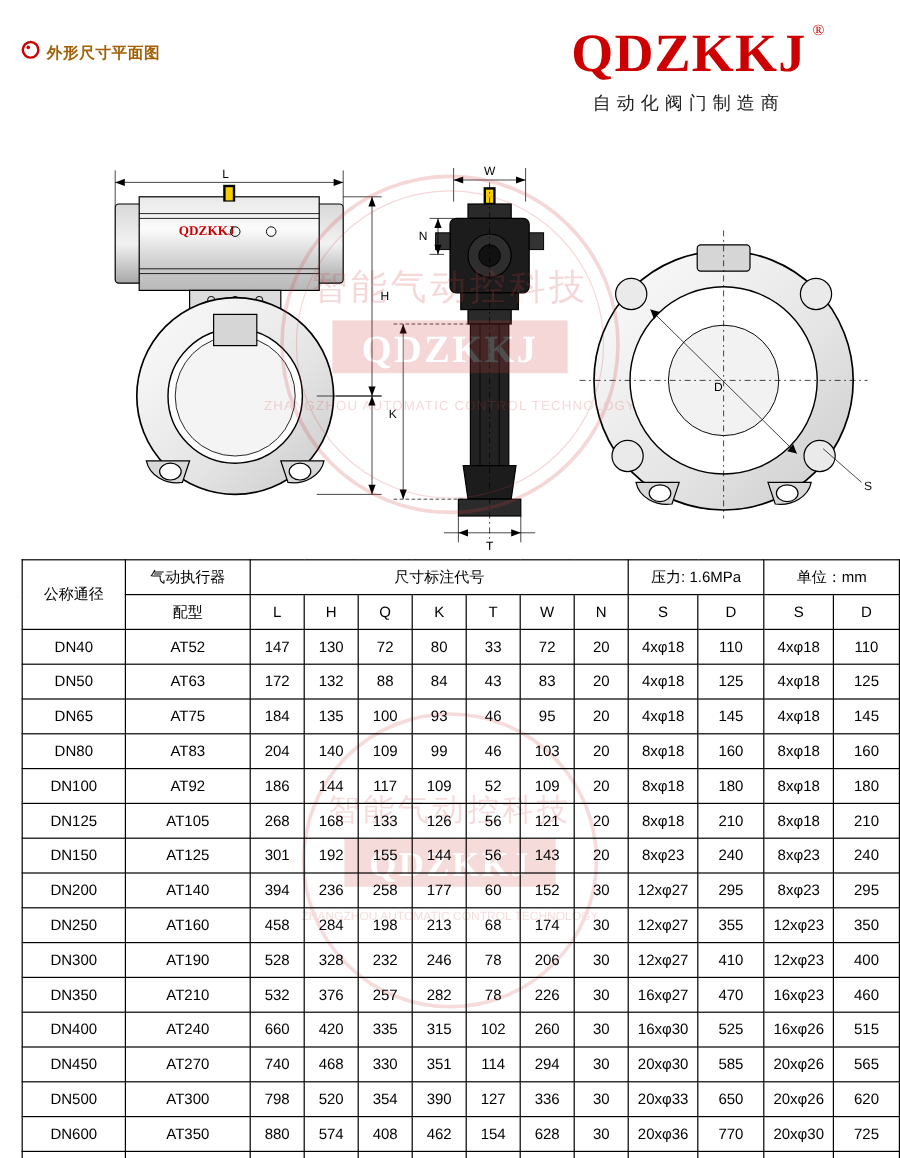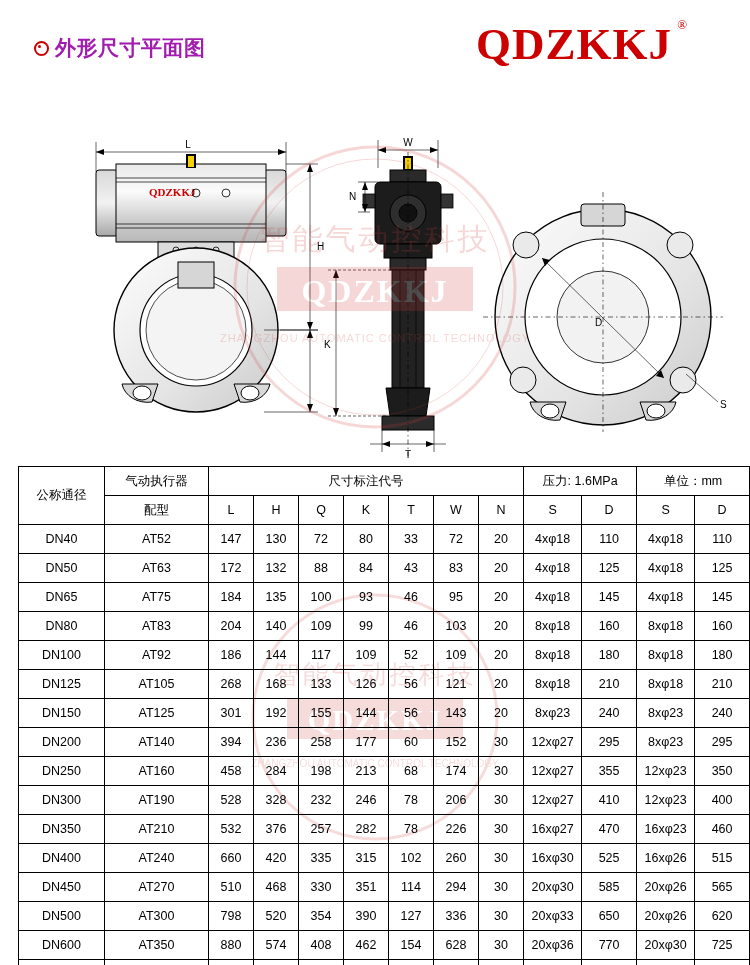--- a/index.html
+++ b/index.html
@@ -23,25 +23,25 @@
     padding: 0 18px;
   }
 
   
   .header {
     position: relative;
     height: 110px;
   }
   .section-title {
     position: absolute;
-    left: 16px;
+    left: 0;
     top: 34px;
-    font-size: 21px;
+    font-size: 13px;
     font-weight: bold;
-    color: #a21caf;
+    color: #a16207;
     letter-spacing: 0.5px;
     white-space: nowrap;
   }
   .section-title .bullet {
     display: inline-block;
     width: 11px;
     height: 11px;
     border: 2px solid #cc0000;
     border-radius: 50%;
     position: relative;
@@ -162,20 +162,21 @@
 <div class="page">
 
   <div class="header">
     <div class="section-title">
       <span class="bullet"></span><span>外形尺寸平面图</span>
     </div>
     <div class="brand">
       <div class="brand-name">
         <span>QDZKKJ</span><span class="reg">®</span>
       </div>
+      <div class="brand-sub">自动化阀门制造商</div>
     </div>
   </div>
 
   <div class="drawing">
 
     <div class="watermark">
       <svg width="420" height="300" viewBox="0 0 420 300">
         <circle cx="210" cy="150" r="140" fill="none" stroke="#d23b3b" stroke-width="3"></circle>
         <circle cx="210" cy="150" r="128" fill="none" stroke="#d23b3b" stroke-width="1"></circle>
         <text x="210" y="112" text-anchor="middle" font-size="30" fill="#d23b3b" font-family="'Liberation Sans',sans-serif" letter-spacing="3">智能气动控科技</text>
@@ -580,21 +581,21 @@
             <td>260</td>
             <td>30</td>
             <td>16xφ30</td>
             <td>525</td>
             <td>16xφ26</td>
             <td>515</td>
           </tr>
         <tr>
             <td>DN450</td>
             <td>AT270</td>
-            <td>510</td>
+            <td>740</td>
             <td>468</td>
             <td>330</td>
             <td>351</td>
             <td>114</td>
             <td>294</td>
             <td>30</td>
             <td>20xφ30</td>
             <td>585</td>
             <td>20xφ26</td>
             <td>565</td>

